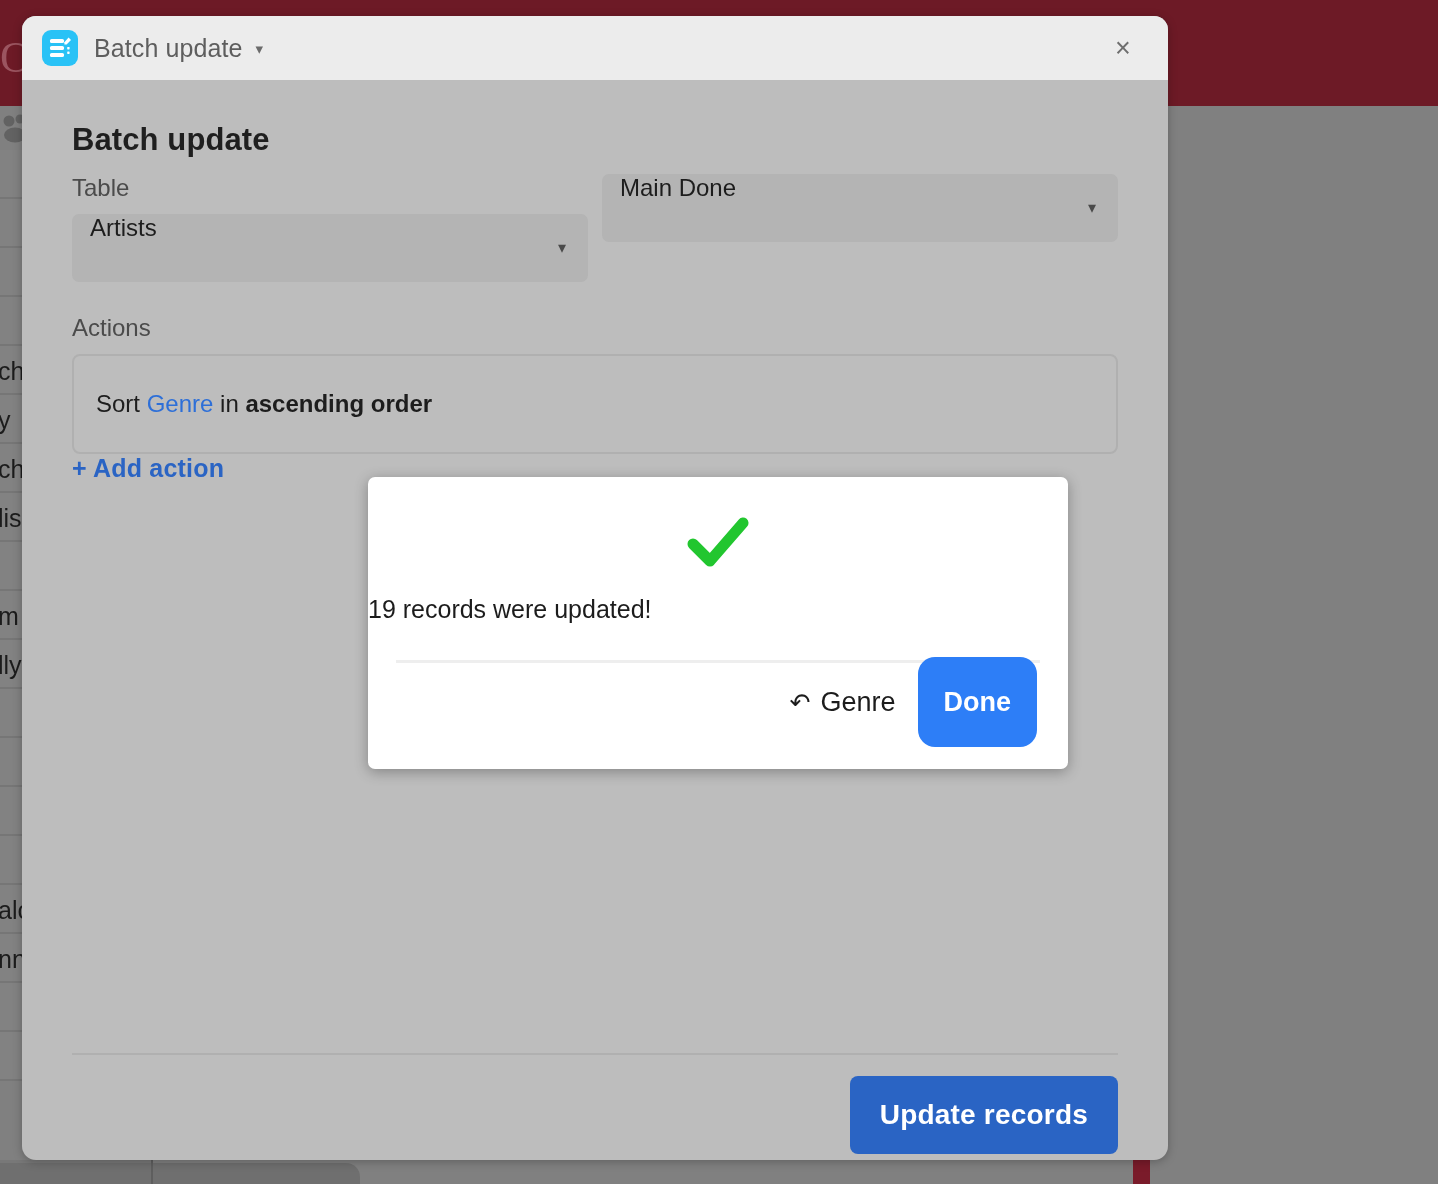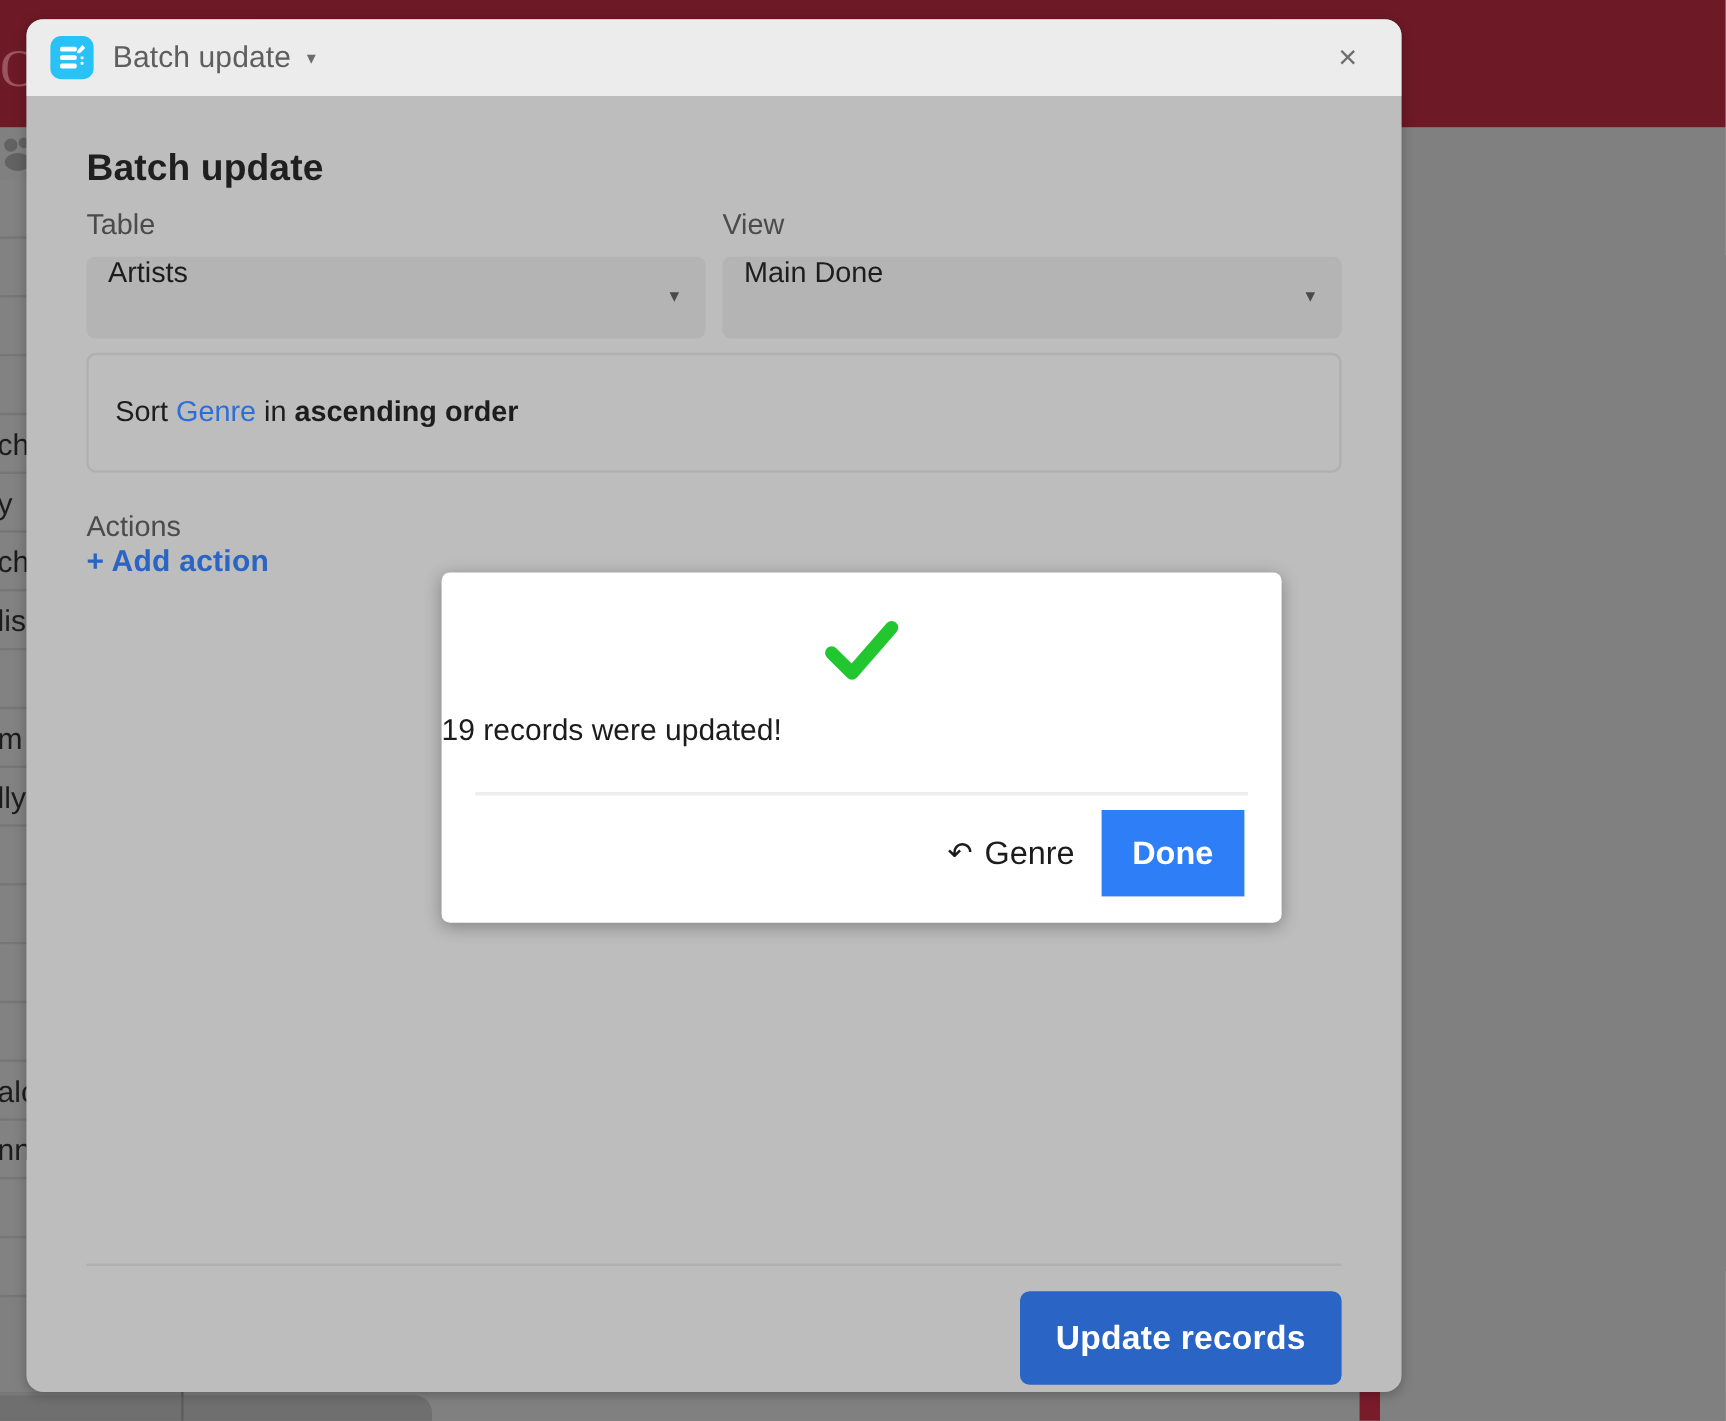--- a/index.html
+++ b/index.html
@@ -327,22 +327,22 @@
     background: none;
     border: none;
     font-family: inherit;
     padding: 6px 4px;
   }
   #undo-icon { font-size: 25px; line-height: 1; display: inline-block; }
   #done-button {
     background: #2d7ef7;
     color: #ffffff;
     border: none;
-    border-radius: 0;
-    height: 72px;
+    border-radius: 17px;
+    height: 90px;
     padding: 0 26px;
     font-size: 27px;
     font-weight: 700;
     font-family: inherit;
     cursor: pointer;
   }
 </style>
 </head>
 <body>
 
@@ -423,35 +423,34 @@
 
     <div class="field-grid">
       <div class="field-col">
         <div class="field-label">Table</div>
         <div class="select-box">
           <span class="select-value">Artists</span>
           <span class="select-caret">▾</span>
         </div>
       </div>
       <div class="field-col">
-        <div class="field-label">View</div>
         <div class="select-box">
           <span class="select-value">Main Done</span>
           <span class="select-caret">▾</span>
         </div>
       </div>
     </div>
 
+    <div id="actions-label">Actions</div>
+
     <div id="actions-box">
       <div id="action-text">
         <span>Sort </span><span class="link">Genre</span><span> in </span><span class="strong">ascending order</span>
       </div>
     </div>
-
-    <div id="actions-label">Actions</div>
 
     <span id="add-action">+ Add action</span>
 
     <div id="modal-footer-divider"></div>
 
     <div id="modal-footer">
       <button id="update-records-btn">Update records</button>
     </div>
   </div>
 </div>

